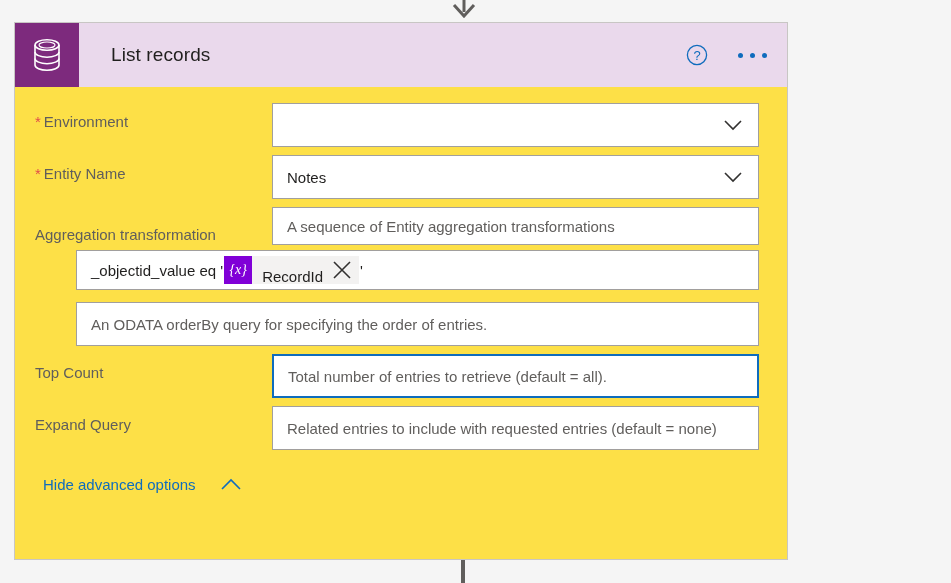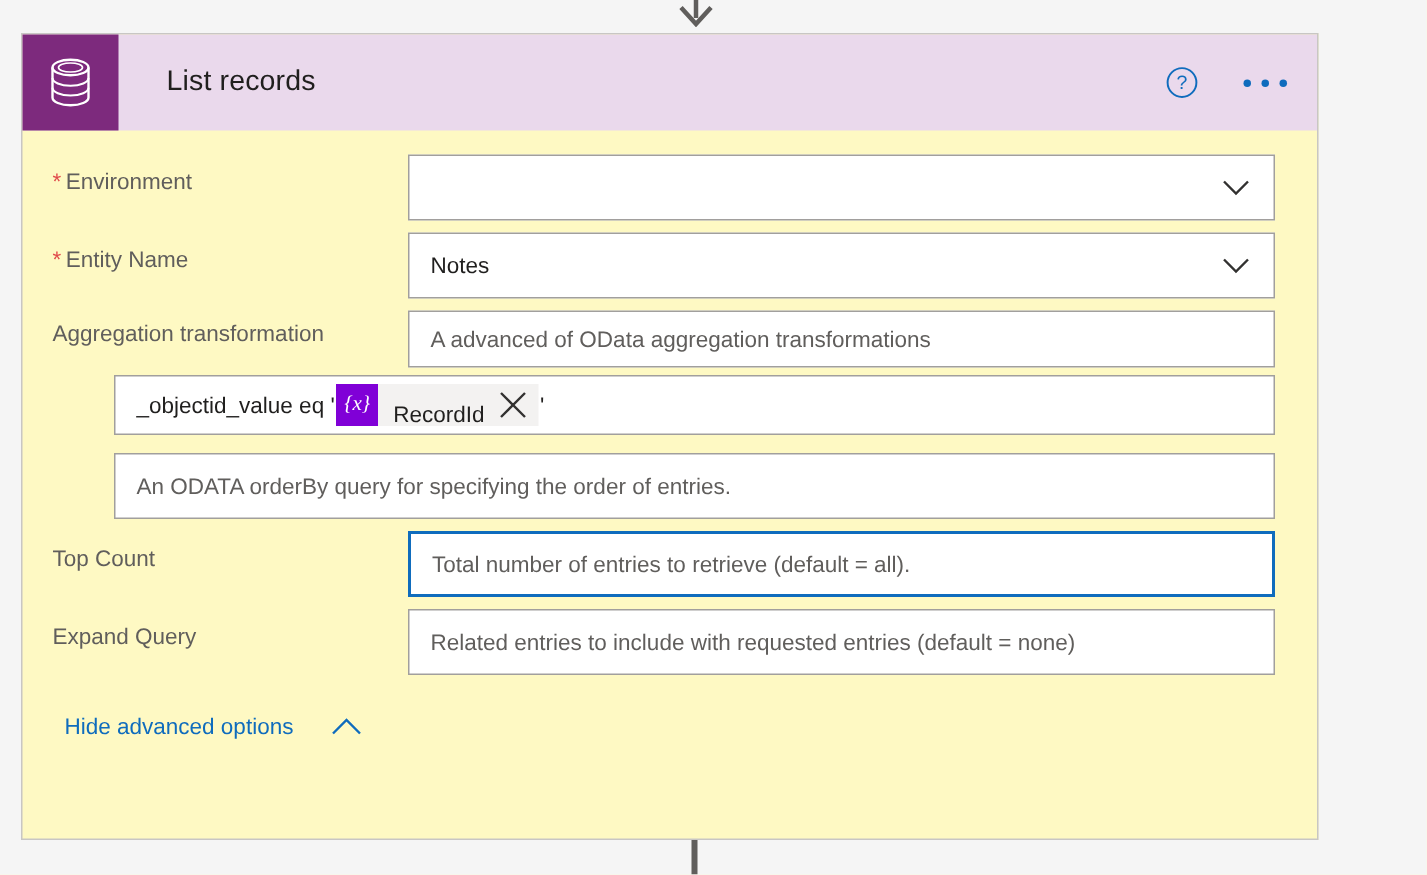--- a/index.html
+++ b/index.html
@@ -35,23 +35,23 @@
     width: 4px;
     height: 23px;
     background: #605e5c;
   }
 
   
   .card {
     position: absolute;
     left: 14px;
     top: 22px;
-    width: 865px;
+    width: 774px;
     height: 538px;
-    background: #fef9c3;
+    background: #fde047;
     border: 1px solid #c8c6c4;
   }
 
   .card-header {
     position: relative;
     height: 64px;
     background: #ead9ec;
     display: flex;
     align-items: center;
   }
@@ -160,21 +160,21 @@
     position: absolute;
     right: 16px;
     top: 0;
     height: 44px;
     display: flex;
     align-items: center;
     pointer-events: none;
   }
 
   
-  .row.tight { margin-bottom: 5px; }
+  .row.tight { margin-bottom: 5px; align-items: flex-end; }
   .row.tight .label { padding-top: 6px; }
   .row.tight .input { height: 38px; }
   .row.tight2 { margin-bottom: 12px; }
   .row.tight2 .label { padding-top: 7px; }
   .row.tight2 .input { height: 40px; }
 
   .label.two-line { padding-top: 3px; }
 
   
   .token-text { white-space: pre; }
@@ -295,21 +295,21 @@
               <path d="M2 2 L10 10 L18 2" fill="none" stroke="#323130" stroke-width="1.6"></path>
             </svg>
           </div>
         </div>
       </div>
 
       <div class="row tight">
         <div class="label two-line">Aggregation transformation</div>
         <div class="field">
           <div class="input">
-            <span>A advanced of OData aggregation transformations</span>
+            <span>A sequence of Entity aggregation transformations</span>
           </div>
         </div>
       </div>
 
       <div class="row tight2">
         <div class="field">
           <div class="input">
             <span class="value token-text">_objectid_value eq '</span>
             <span class="token">
               <span class="token-badge">{x}</span>

